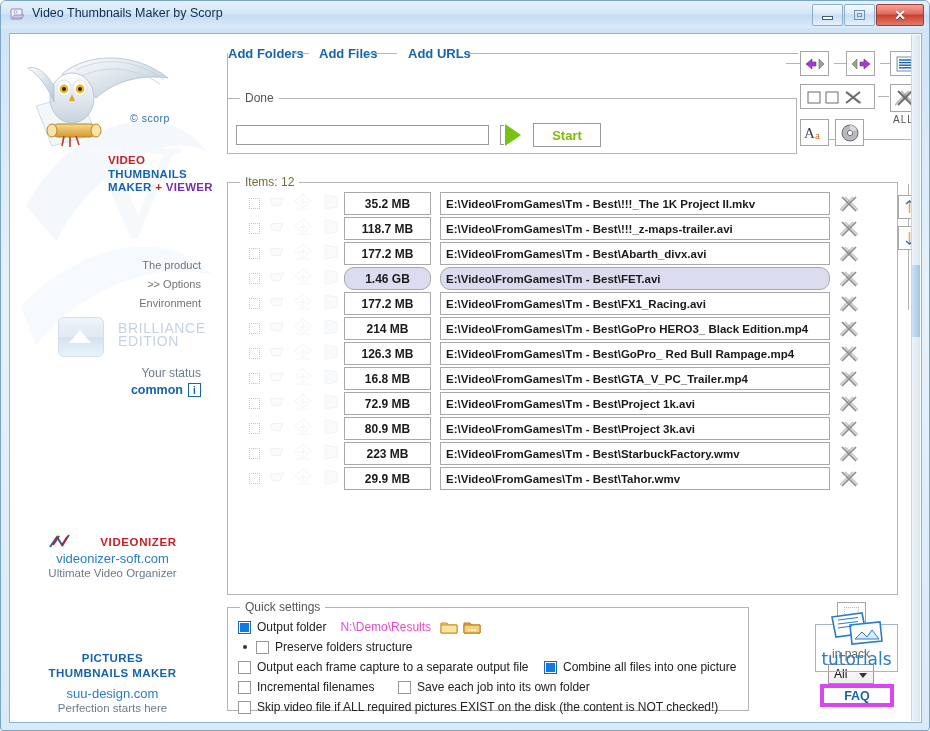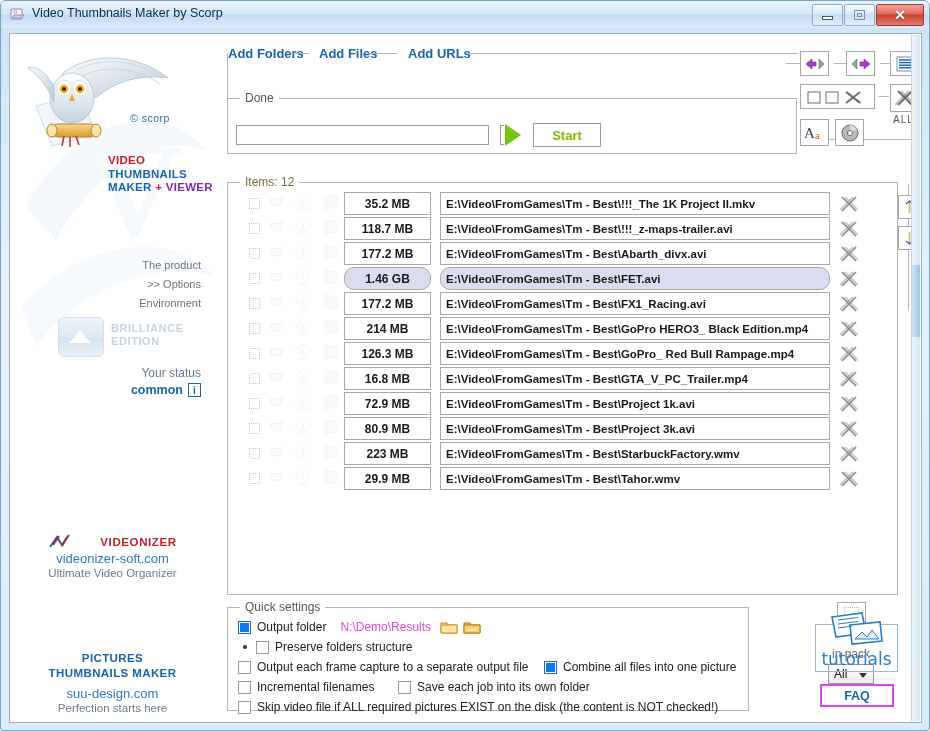--- a/index.html
+++ b/index.html
@@ -115,22 +115,22 @@
     width: 44px; height: 38px; border-radius: 6px;
     background: linear-gradient(to bottom, #eef5fb 0%, #dfeaf4 49%, #d4e3f0 51%, #e9f2f9 100%);
     border: 1px solid #d2e0ed;
   }
   .brilliance-box:after {
     content:""; position:absolute; left:10px; top:12px;
     border-left: 11px solid transparent; border-right: 11px solid transparent;
     border-bottom: 13px solid #fff;
   }
   .brilliance-text {
-    position: absolute; left: 101px; top: 288px;
-    font-size: 11px; font-weight: bold; color: #c6d3de;
+    position: absolute; left: 108px; top: 288px;
+    font-size: 14px; font-weight: normal; color: #c6d3de;
     line-height: 13px; letter-spacing: .6px;
   }
   .yourstatus {
     position: absolute; right: 14px; top: 332px;
     font-size: 12px; color: #6b7b89;
   }
   .statusrow {
     position: absolute; right: 14px; top: 349px;
     display: flex; align-items: center; gap: 5px;
   }
@@ -305,21 +305,21 @@
   .tutorials-box {
     position: absolute; left: 600px; top: 590px; width: 83px; height: 48px;
     box-sizing: border-box; border: 1px solid #9fb8d0; cursor: pointer;
   }
   .tut-word {
     position: absolute; left: 0; bottom: 2px; width: 100%; text-align: center;
     font-size: 17px; color: #2a7cc7; font-family: "DejaVu Sans", sans-serif;
   }
   .faq-btn {
     position: absolute; left: 605px; top: 650px; width: 74px; height: 23px;
-    box-sizing: border-box; border: 2px solid #d946ef; background: #fff;
+    box-sizing: border-box; border: 4px solid #d946ef; background: #fff;
     color: #1763ad; font-size: 12.5px; font-weight: bold;
     display: flex; align-items: center; justify-content: center; cursor: pointer;
   }
 
   .scroll-strip {
     position: absolute; right: 1px; top: 1px; width: 8px; bottom: 1px;
     background: linear-gradient(to right,#eef4fa,#d7e6f4);
     border-left: 1px solid #c4d8ea;
   }
   .scroll-thumb {

